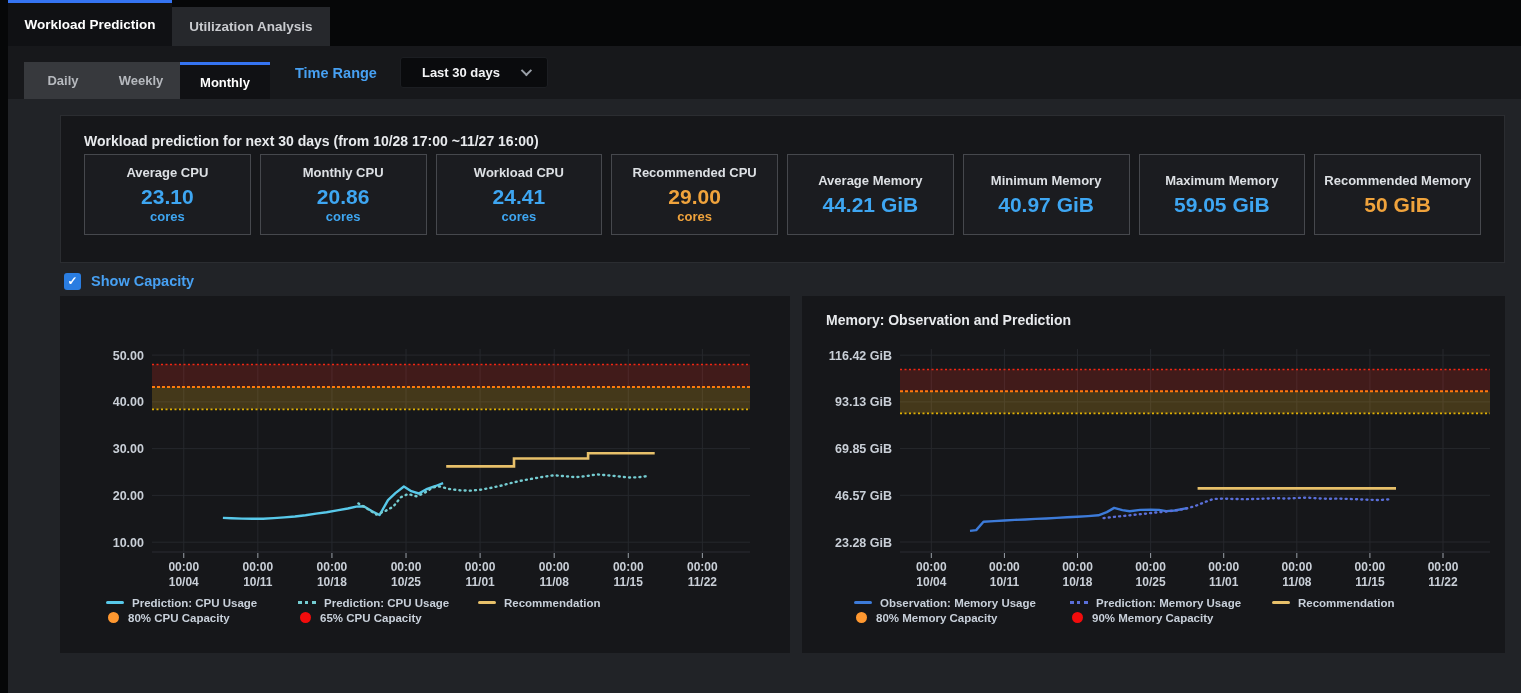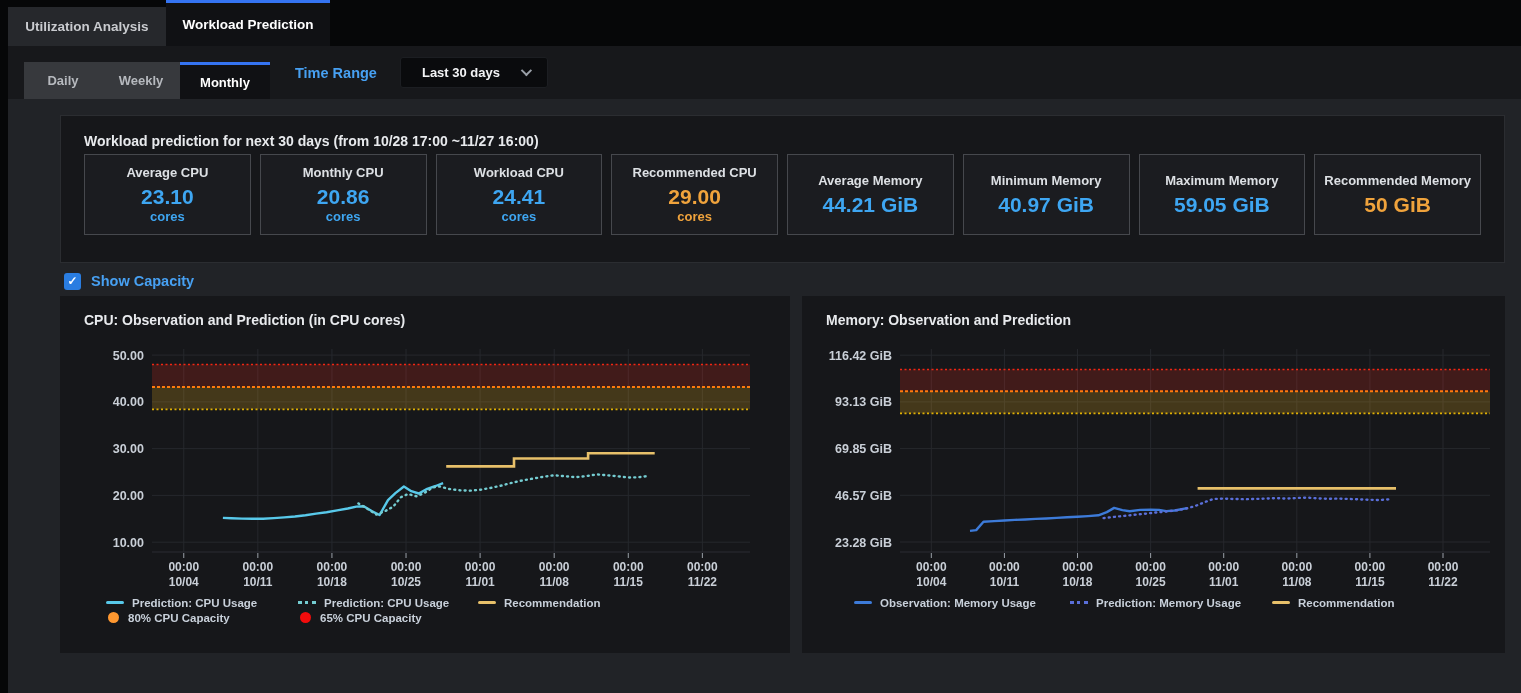--- a/index.html
+++ b/index.html
@@ -69,25 +69,25 @@
   .sw.dotted { width:18px; height:0; border-top:3px dotted; }
   .sw.circle { width:11px; height:11px; border-radius:50%; margin-left:2px; margin-right:9px; }
 </style>
 </head>
 <body>
 
 <div class="left-gutter"></div>
 <div class="app">
 
   <div class="top-bar">
+    <div class="main-tab active">
+      <span>Workload Prediction</span>
+    </div>
     <div class="main-tab inactive">
       <span>Utilization Analysis</span>
-    </div>
-    <div class="main-tab active">
-      <span>Workload Prediction</span>
     </div>
   </div>
 
   <div class="strip">
     <div class="subtabs">
       <div class="subtab plain">
         <span>Daily</span>
       </div>
       <div class="subtab plain">
         <span>Weekly</span>
@@ -155,21 +155,20 @@
 
     <div class="capacity-row">
       <div class="checkbox">
         <span>✓</span>
       </div>
       <span class="capacity-label">Show Capacity</span>
     </div>
 
     <div class="charts-row">
       <div class="chart-panel cpu">
-        <div class="chart-title">CPU: Observation and Prediction (in CPU cores)</div>
         <svg class="chart-svg" width="730" height="250">
             <g>
               <line x1="123.75221238938053" x2="123.75221238938053" y1="9" y2="212" stroke="#26282d" stroke-width="1"></line>
               <line x1="197.84070796460176" x2="197.84070796460176" y1="9" y2="212" stroke="#26282d" stroke-width="1"></line>
               <line x1="271.929203539823" x2="271.929203539823" y1="9" y2="212" stroke="#26282d" stroke-width="1"></line>
               <line x1="346.01769911504425" x2="346.01769911504425" y1="9" y2="212" stroke="#26282d" stroke-width="1"></line>
               <line x1="420.10619469026545" x2="420.10619469026545" y1="9" y2="212" stroke="#26282d" stroke-width="1"></line>
               <line x1="494.19469026548677" x2="494.19469026548677" y1="9" y2="212" stroke="#26282d" stroke-width="1"></line>
               <line x1="568.283185840708" x2="568.283185840708" y1="9" y2="212" stroke="#26282d" stroke-width="1"></line>
               <line x1="642.3716814159292" x2="642.3716814159292" y1="9" y2="212" stroke="#26282d" stroke-width="1"></line>
@@ -306,18 +305,28 @@
               </div>
               <div class="legend-item">
                 <span class="sw dotted" style="border-top-color: rgb(90, 111, 217);"></span>
                 <span class="lbl">Prediction: Memory Usage</span>
               </div>
               <div class="legend-item">
                 <span class="sw line" style="background: rgb(231, 192, 106);"></span>
                 <span class="lbl">Recommendation</span>
               </div>
             </div>
+            <div class="legend-row" style="grid-template-columns: 216px 202px auto;">
+              <div class="legend-item">
+                <span class="sw circle" style="background: rgb(255, 152, 48);"></span>
+                <span class="lbl">80% Memory Capacity</span>
+              </div>
+              <div class="legend-item">
+                <span class="sw circle" style="background: rgb(242, 12, 12);"></span>
+                <span class="lbl">90% Memory Capacity</span>
+              </div>
+            </div>
           </div>
       </div>
     </div>
 
   </div>
 </div>
 
 </body></html>

